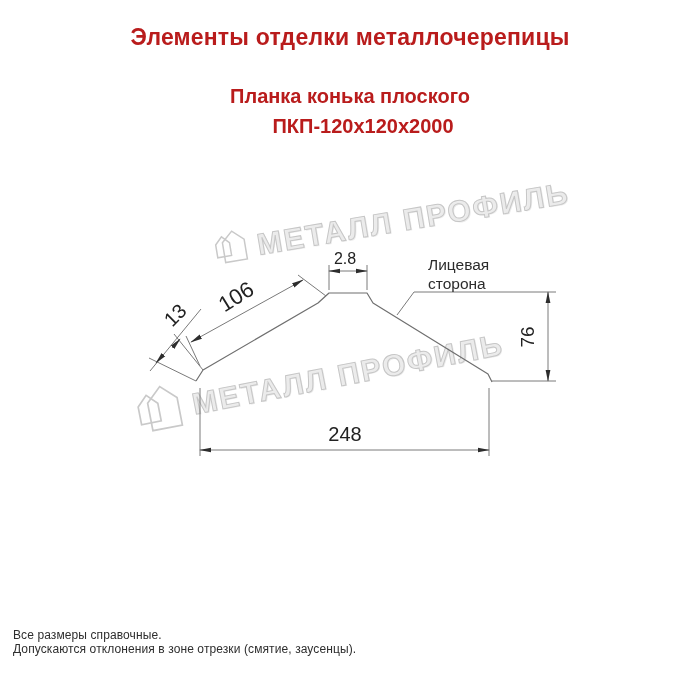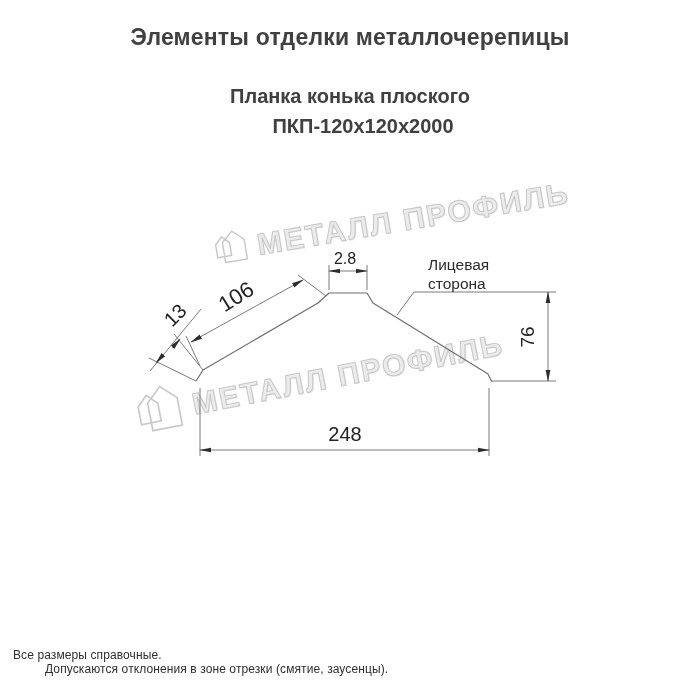--- a/index.html
+++ b/index.html
@@ -1,30 +1,30 @@
 <!DOCTYPE html>
 <html><head>
 <meta charset="utf-8">
 <style>
   html,body{margin:0;padding:0;}
   body{
     width:700px;height:700px;background:#ffffff;position:relative;overflow:hidden;
     font-family:"Liberation Sans","DejaVu Sans",sans-serif;color:#111;
   }
   .title{
-    position:absolute;left:0;width:700px;text-align:center;font-weight:bold;color:#404040;
+    position:absolute;left:0;width:700px;text-align:center;font-weight:bold;color:#b91c1c;
   }
   #main-title{top:24px;font-size:23px;letter-spacing:0.2px;}
   #sub-title{top:85px;font-size:20px;}
   #model-title{top:115px;font-size:20px;padding-left:13px;}
   .footer-line{
     position:absolute;left:13px;font-size:12px;color:#2e2e2e;letter-spacing:0.1px;
   }
-  #footer-line1{top:648px;}
-  #footer-line2{top:662px;margin-left:32px;}
+  #footer-line1{top:628px;}
+  #footer-line2{top:642px;}
   
   .wm{
     position:absolute;display:flex;align-items:center;gap:8px;z-index:1;pointer-events:none;
   }
   .wm-text{
     font-weight:bold;font-size:30px;letter-spacing:2px;white-space:nowrap;
     color:rgba(235,235,235,0.85);
     -webkit-text-stroke:1px #c6c6c6;
     text-shadow:1px 1px 0 rgba(200,200,200,0.35);
   }

